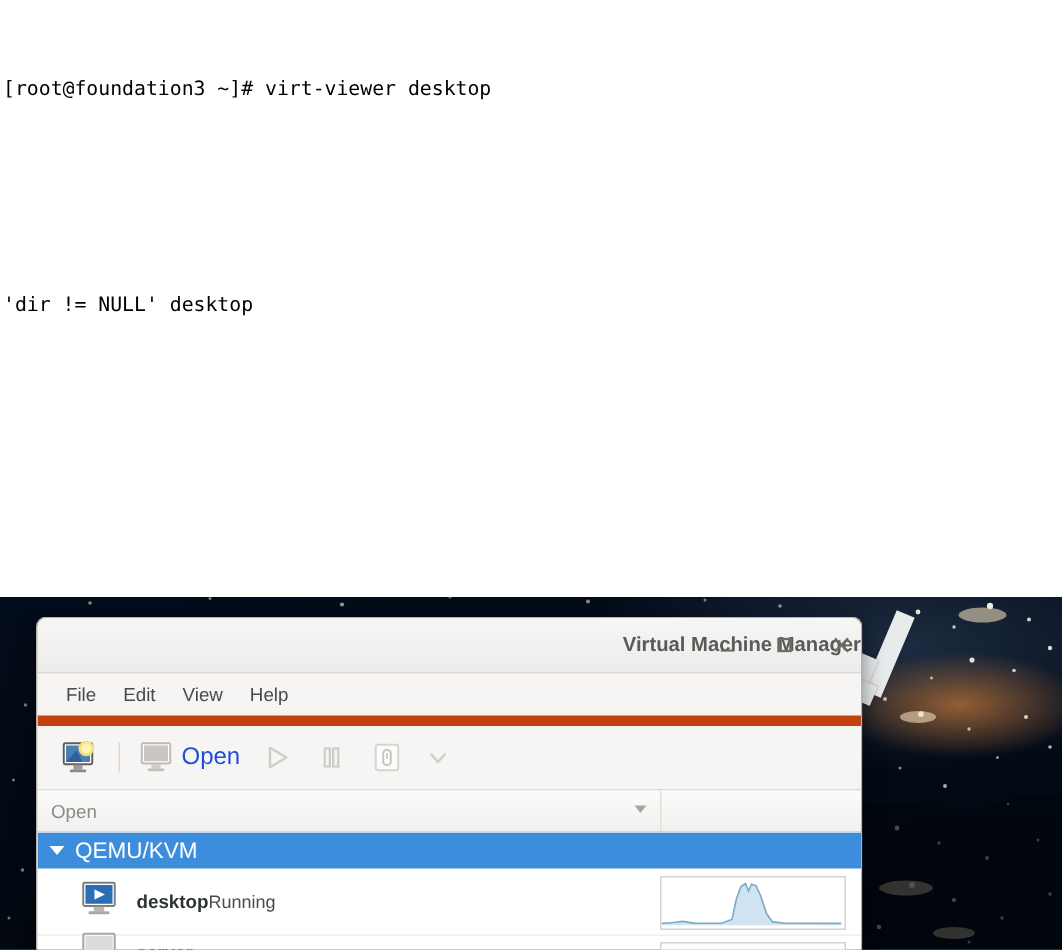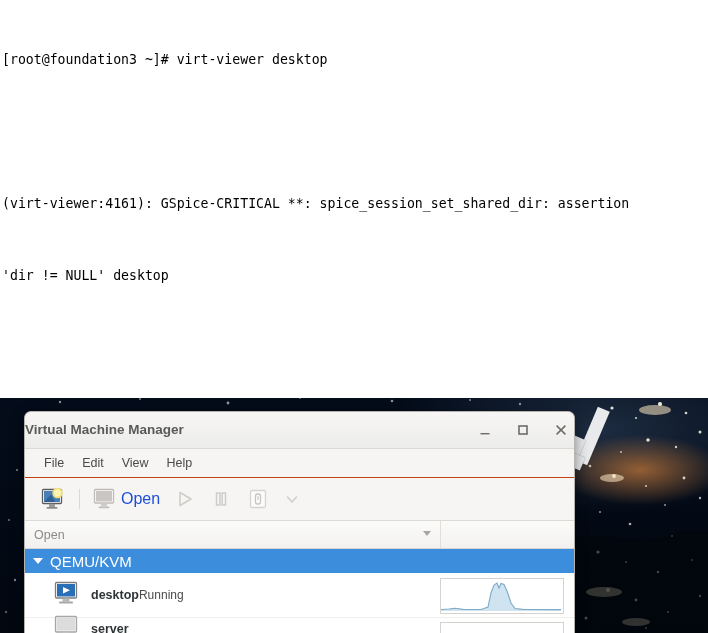--- a/index.html
+++ b/index.html
@@ -80,21 +80,21 @@
     position: relative;
     height: 36px;
     background: linear-gradient(to bottom, #f7f6f5 0%, #ececea 100%);
     border-bottom: 1px solid #dcd8d4;
     border-radius: 6px 6px 0 0;
   }
   #window-title {
     position: absolute;
     left: 0; right: 0; top: 0;
     line-height: 36px;
-    text-align: left;
+    text-align: right;
     font-size: 13.5px;
     font-weight: bold;
     color: #5a5a58;
   }
   .winbtn {
     position: absolute;
     top: 9px;
     width: 18px;
     height: 18px;
     color: #6e6b68;
@@ -104,21 +104,21 @@
     cursor: pointer;
   }
   .winbtn svg { display: block; }
 
   #menubar {
     height: 28px;
     padding-left: 10px;
     background: #f6f5f4;
     display: flex;
     align-items: center;
-    border-bottom: 1px solid #c2410c;
+    border-bottom: 7px solid #c2410c;
   }
   .menu-item {
     padding: 3px 9px;
     font-size: 12.5px;
     color: #4a4a48;
     cursor: pointer;
     border-radius: 3px;
   }
 
   #toolbar {
@@ -284,21 +284,20 @@
     </svg>
 
     <div class="sat" style="left:586px; top:407px; width:13px; height:58px;"></div>
     <div class="sat" style="left:570px; top:437px; width:12px; height:22px;"></div>
     <div class="sat" style="left:572px; top:455px; width:11px; height:14px;"></div>
   </div>
 
   <div id="terminal">
     <div class="tline">[root@foundation3 ~]# virt-viewer desktop</div>
     <div class="tline"></div>
-    <div class="tline">(virt-viewer:4161): GSpice-CRITICAL **: spice_session_set_shared_dir: assertion</div>
     <div class="tline">'dir != NULL' desktop</div>
     <div class="tline"></div>
     
     
     
     
     
     
     
     

